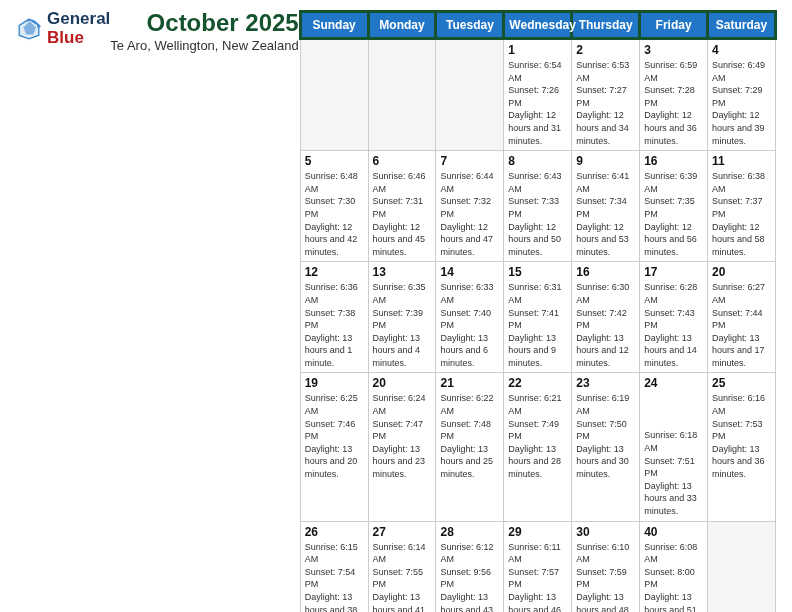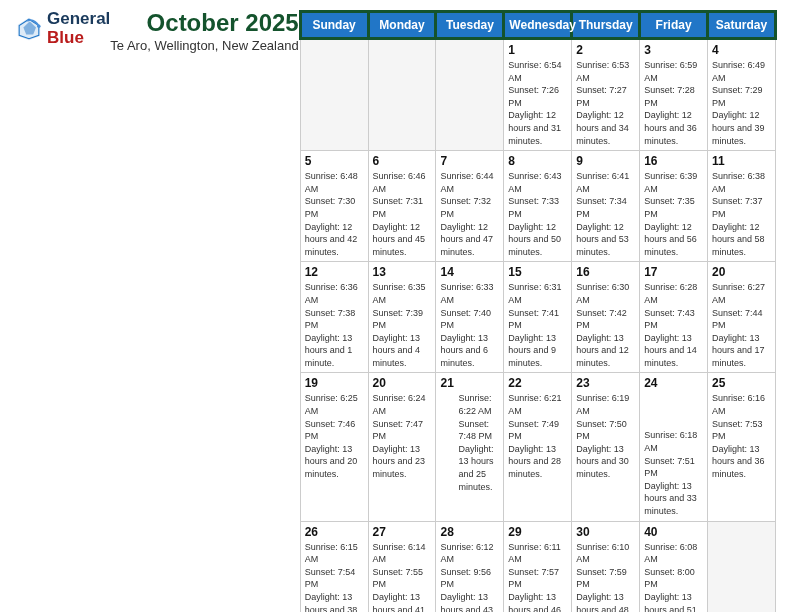--- a/index.html
+++ b/index.html
@@ -249,21 +249,21 @@
 Daylight: 13 hours and 20 minutes.</div>
           </td>
           <td>
             <span class="day-number">20</span>
             <div class="day-info" style="white-space: pre-line;">Sunrise: 6:24 AM
 Sunset: 7:47 PM
 Daylight: 13 hours and 23 minutes.</div>
           </td>
           <td>
             <span class="day-number">21</span>
-            <div class="day-info" style="white-space: pre-line; margin-left: 18px;">Sunrise: 6:22 AM
+            <div class="day-info" style="white-space: pre-line;">Sunrise: 6:22 AM
 Sunset: 7:48 PM
 Daylight: 13 hours and 25 minutes.</div>
           </td>
           <td>
             <span class="day-number">22</span>
             <div class="day-info" style="white-space: pre-line;">Sunrise: 6:21 AM
 Sunset: 7:49 PM
 Daylight: 13 hours and 28 minutes.</div>
           </td>
           <td>

